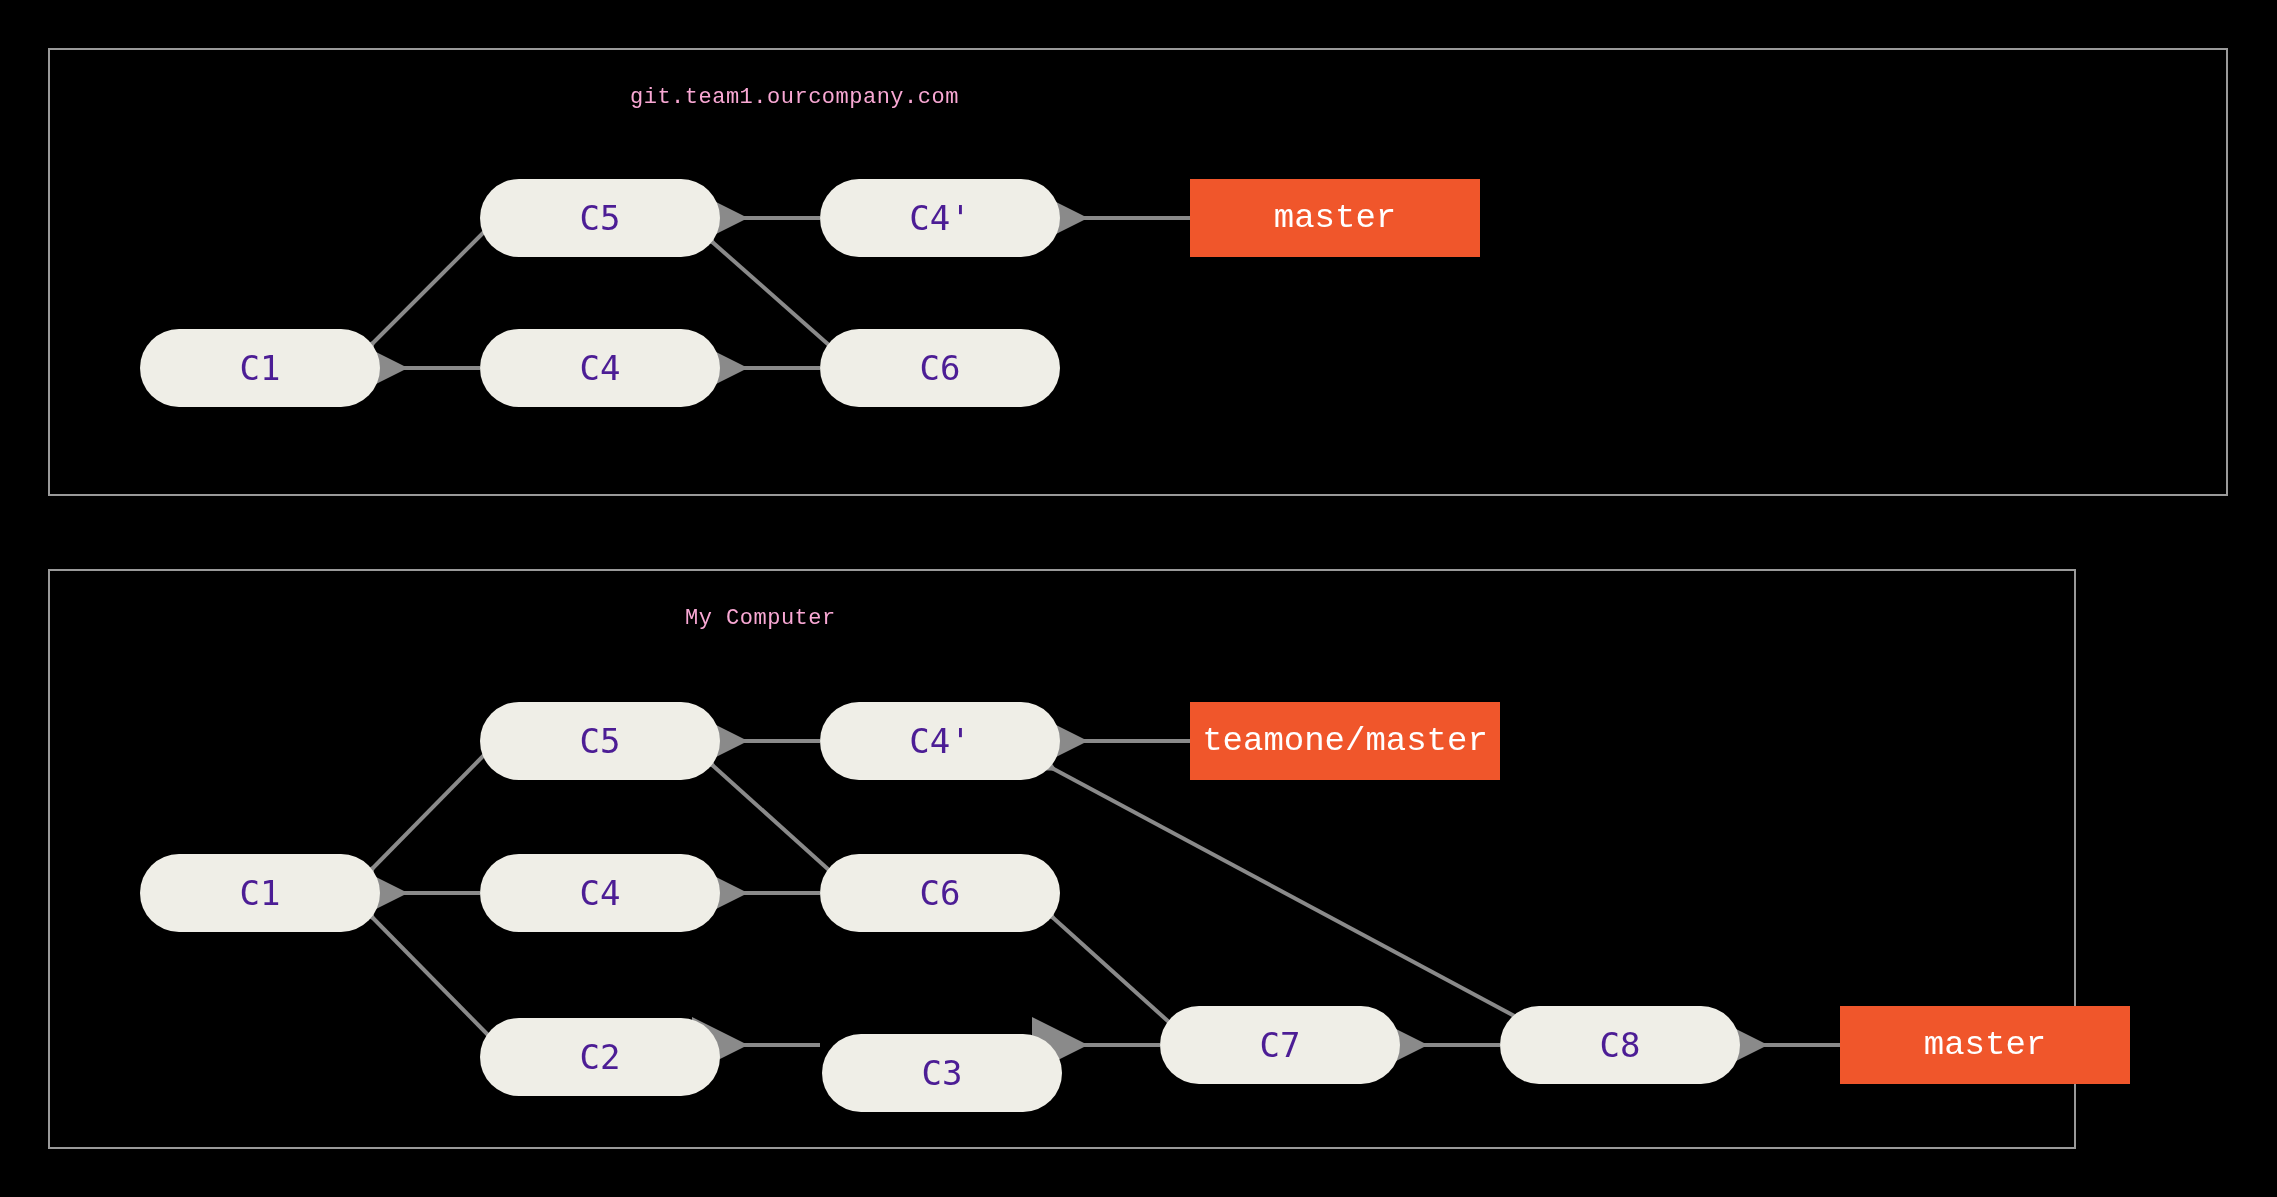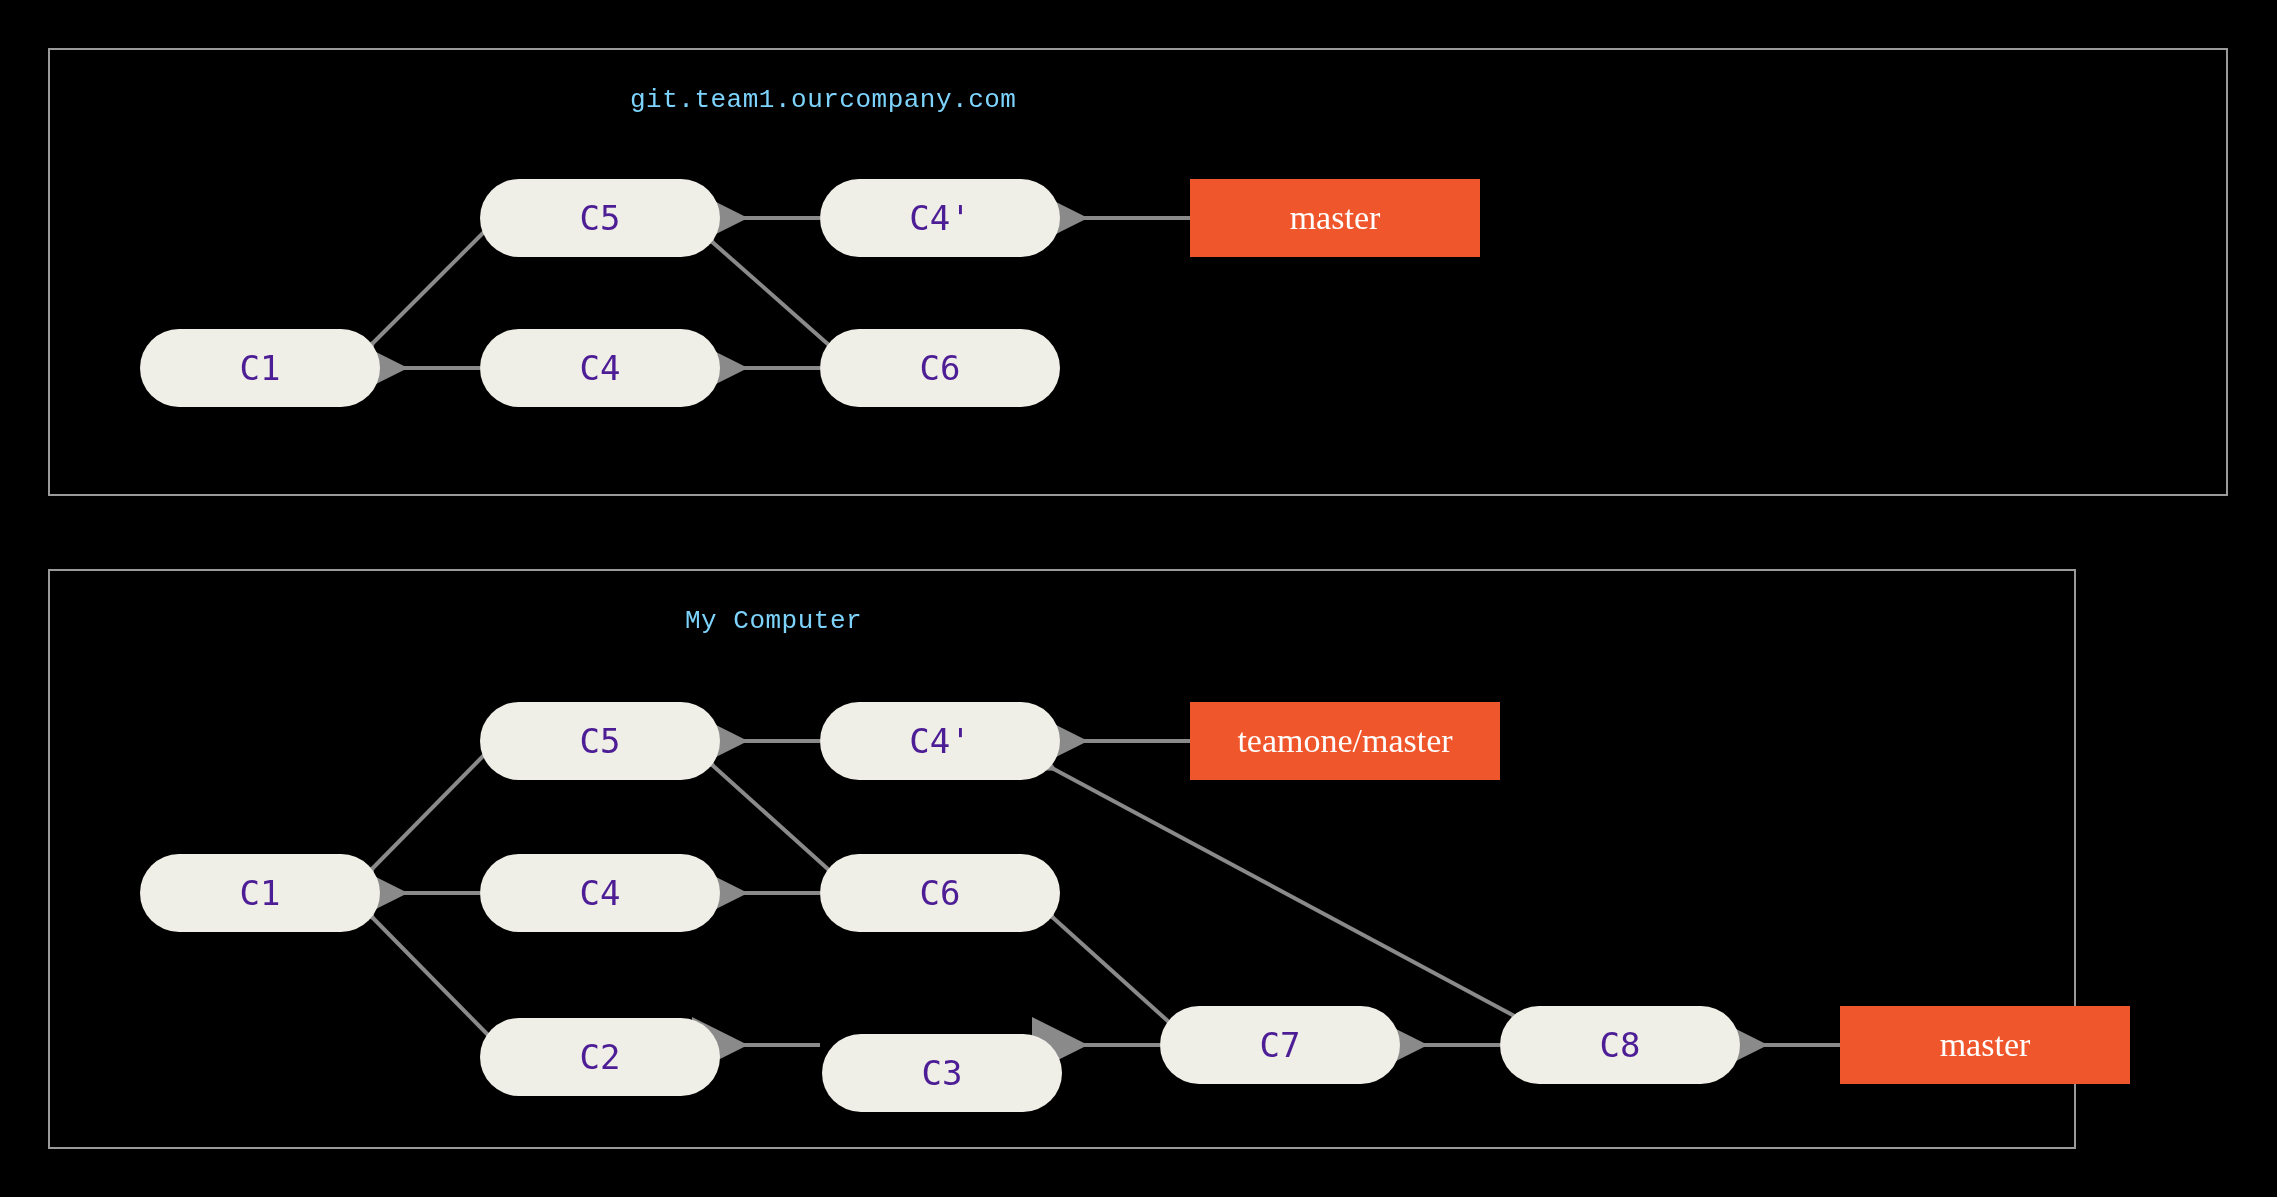--- a/index.html
+++ b/index.html
@@ -16,22 +16,22 @@
     height: 1197px;
     background: #000;
   }
   .panel {
     position: absolute;
     border: 2px solid #9a9a9a;
     box-sizing: border-box;
   }
   .panel-title {
     position: absolute;
-    color: #7dd3fc;
-    font-size: 26px;
+    color: #f9a8d4;
+    font-size: 22px;
     letter-spacing: 0.5px;
     white-space: nowrap;
   }
   .commit {
     position: absolute;
     width: 240px;
     height: 78px;
     background: #efeee7;
     border-radius: 39px;
     display: flex;
@@ -43,21 +43,21 @@
     box-sizing: border-box;
   }
   .ref {
     position: absolute;
     height: 78px;
     background: #f0562b;
     color: #fff;
     display: flex;
     align-items: center;
     justify-content: center;
-    font-family: Liberation Serif, serif;
+    font-family: Liberation Mono, monospace;
     font-size: 34px;
     box-sizing: border-box;
   }
   .ref.w-std { width: 290px; }
   .ref.w-wide { width: 310px; }
   svg.arrows {
     position: absolute;
     left: 0; top: 0;
     pointer-events: none;
   }

